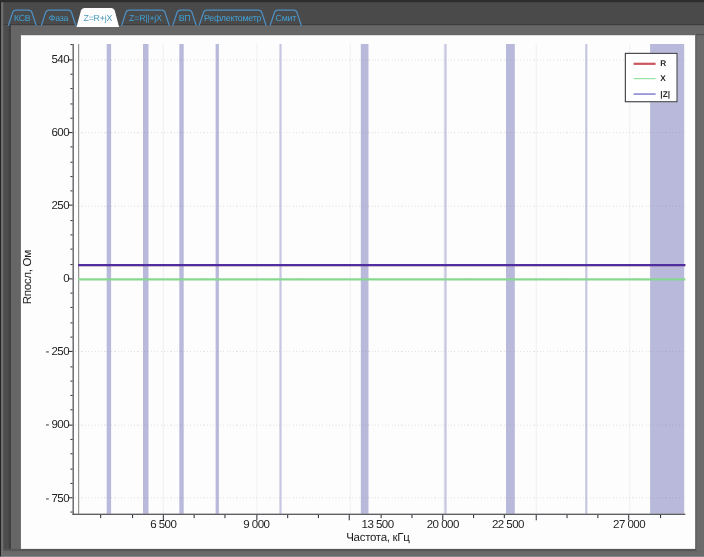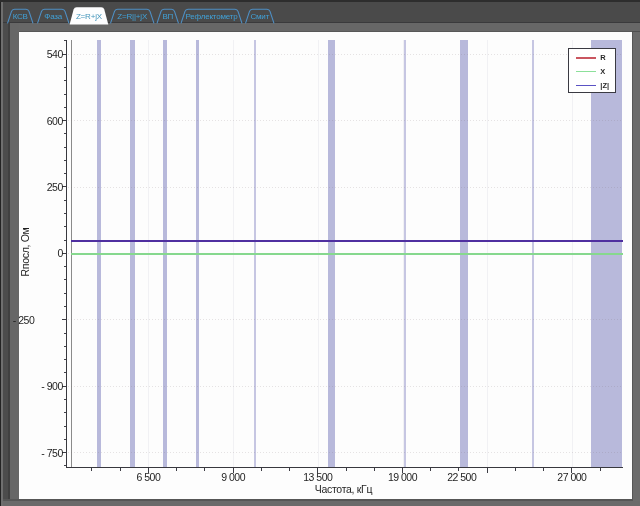--- a/index.html
+++ b/index.html
@@ -97,27 +97,27 @@
 <div style="position:absolute;left:458.4px;top:468.0px;width:1.1px;height:2.6px;background:#3c3c44;"></div>
 <div style="position:absolute;left:486.7px;top:468.0px;width:1.1px;height:4.5px;background:#3c3c44;"></div>
 <div style="position:absolute;left:514.9px;top:468.0px;width:1.1px;height:2.6px;background:#3c3c44;"></div>
 <div style="position:absolute;left:543.1px;top:468.0px;width:1.1px;height:2.6px;background:#3c3c44;"></div>
 <div style="position:absolute;left:571.4px;top:468.0px;width:1.1px;height:4.5px;background:#3c3c44;"></div>
 <div style="position:absolute;left:599.6px;top:468.0px;width:1.1px;height:2.6px;background:#3c3c44;"></div>
 <div class="lbl" style="left:12.8px;top:48.2px;width:50px;text-align:right;">540</div>
 <div class="lbl" style="left:12.8px;top:114.6px;width:50px;text-align:right;">600</div>
 <div class="lbl" style="left:12.8px;top:181.0px;width:50px;text-align:right;">250</div>
 <div class="lbl" style="left:12.8px;top:247.4px;width:50px;text-align:right;">0</div>
-<div class="lbl" style="left:12.8px;top:313.8px;width:50px;text-align:left;">- 250</div>
+<div class="lbl" style="left:12.8px;top:313.8px;width:50px;text-align:right;">- 250</div>
 <div class="lbl" style="left:12.8px;top:380.2px;width:50px;text-align:right;">- 900</div>
 <div class="lbl" style="left:12.8px;top:446.6px;width:50px;text-align:right;">- 750</div>
 <div class="lbl" style="left:108.4px;top:470.5px;width:80px;text-align:center;">6 500</div>
 <div class="lbl" style="left:193.1px;top:470.5px;width:80px;text-align:center;">9 000</div>
-<div class="lbl" style="left:277.8px;top:470.5px;width:80px;text-align:center;">13 500</div>
-<div class="lbl" style="left:362.5px;top:470.5px;width:80px;text-align:center;">19 000</div>
+<div class="lbl" style="left:277.8px;top:470.5px;width:80px;text-align:right;">13 500</div>
+<div class="lbl" style="left:362.5px;top:470.5px;width:80px;text-align:center;">20 000</div>
 <div class="lbl" style="left:447.2px;top:470.5px;width:80px;">22 500</div>
 <div class="lbl" style="left:531.9px;top:470.5px;width:80px;text-align:center;">27 000</div>
 <div class="lbl" style="left:303.5px;top:483px;width:80px;text-align:center;letter-spacing:-0.3px;">Частота, кГц</div>
 <div class="lbl" style="left:-15.5px;top:245.5px;width:80px;text-align:center;letter-spacing:-0.3px;transform:rotate(-90deg);">Rпосл, Ом</div>
 <div style="position:absolute;left:567.9px;top:48.4px;width:46px;height:42.5px;background:#ffffff;border:1.2px solid #3a3a42;"></div>
 <div style="position:absolute;left:575.5px;top:57.0px;width:20.5px;height:1.5px;background:#ca5660;"></div>
 <div style="position:absolute;left:600.3px;top:53.1px;font-size:7.5px;font-weight:700;color:#2a2a2a;line-height:9px;">R</div>
 <div style="position:absolute;left:575.5px;top:70.8px;width:20.5px;height:1.5px;background:#8ce09a;"></div>
 <div style="position:absolute;left:600.3px;top:66.9px;font-size:7.5px;font-weight:700;color:#2a2a2a;line-height:9px;">X</div>
 <div style="position:absolute;left:575.5px;top:84.7px;width:20.5px;height:1.5px;background:#5a52c4;"></div>

